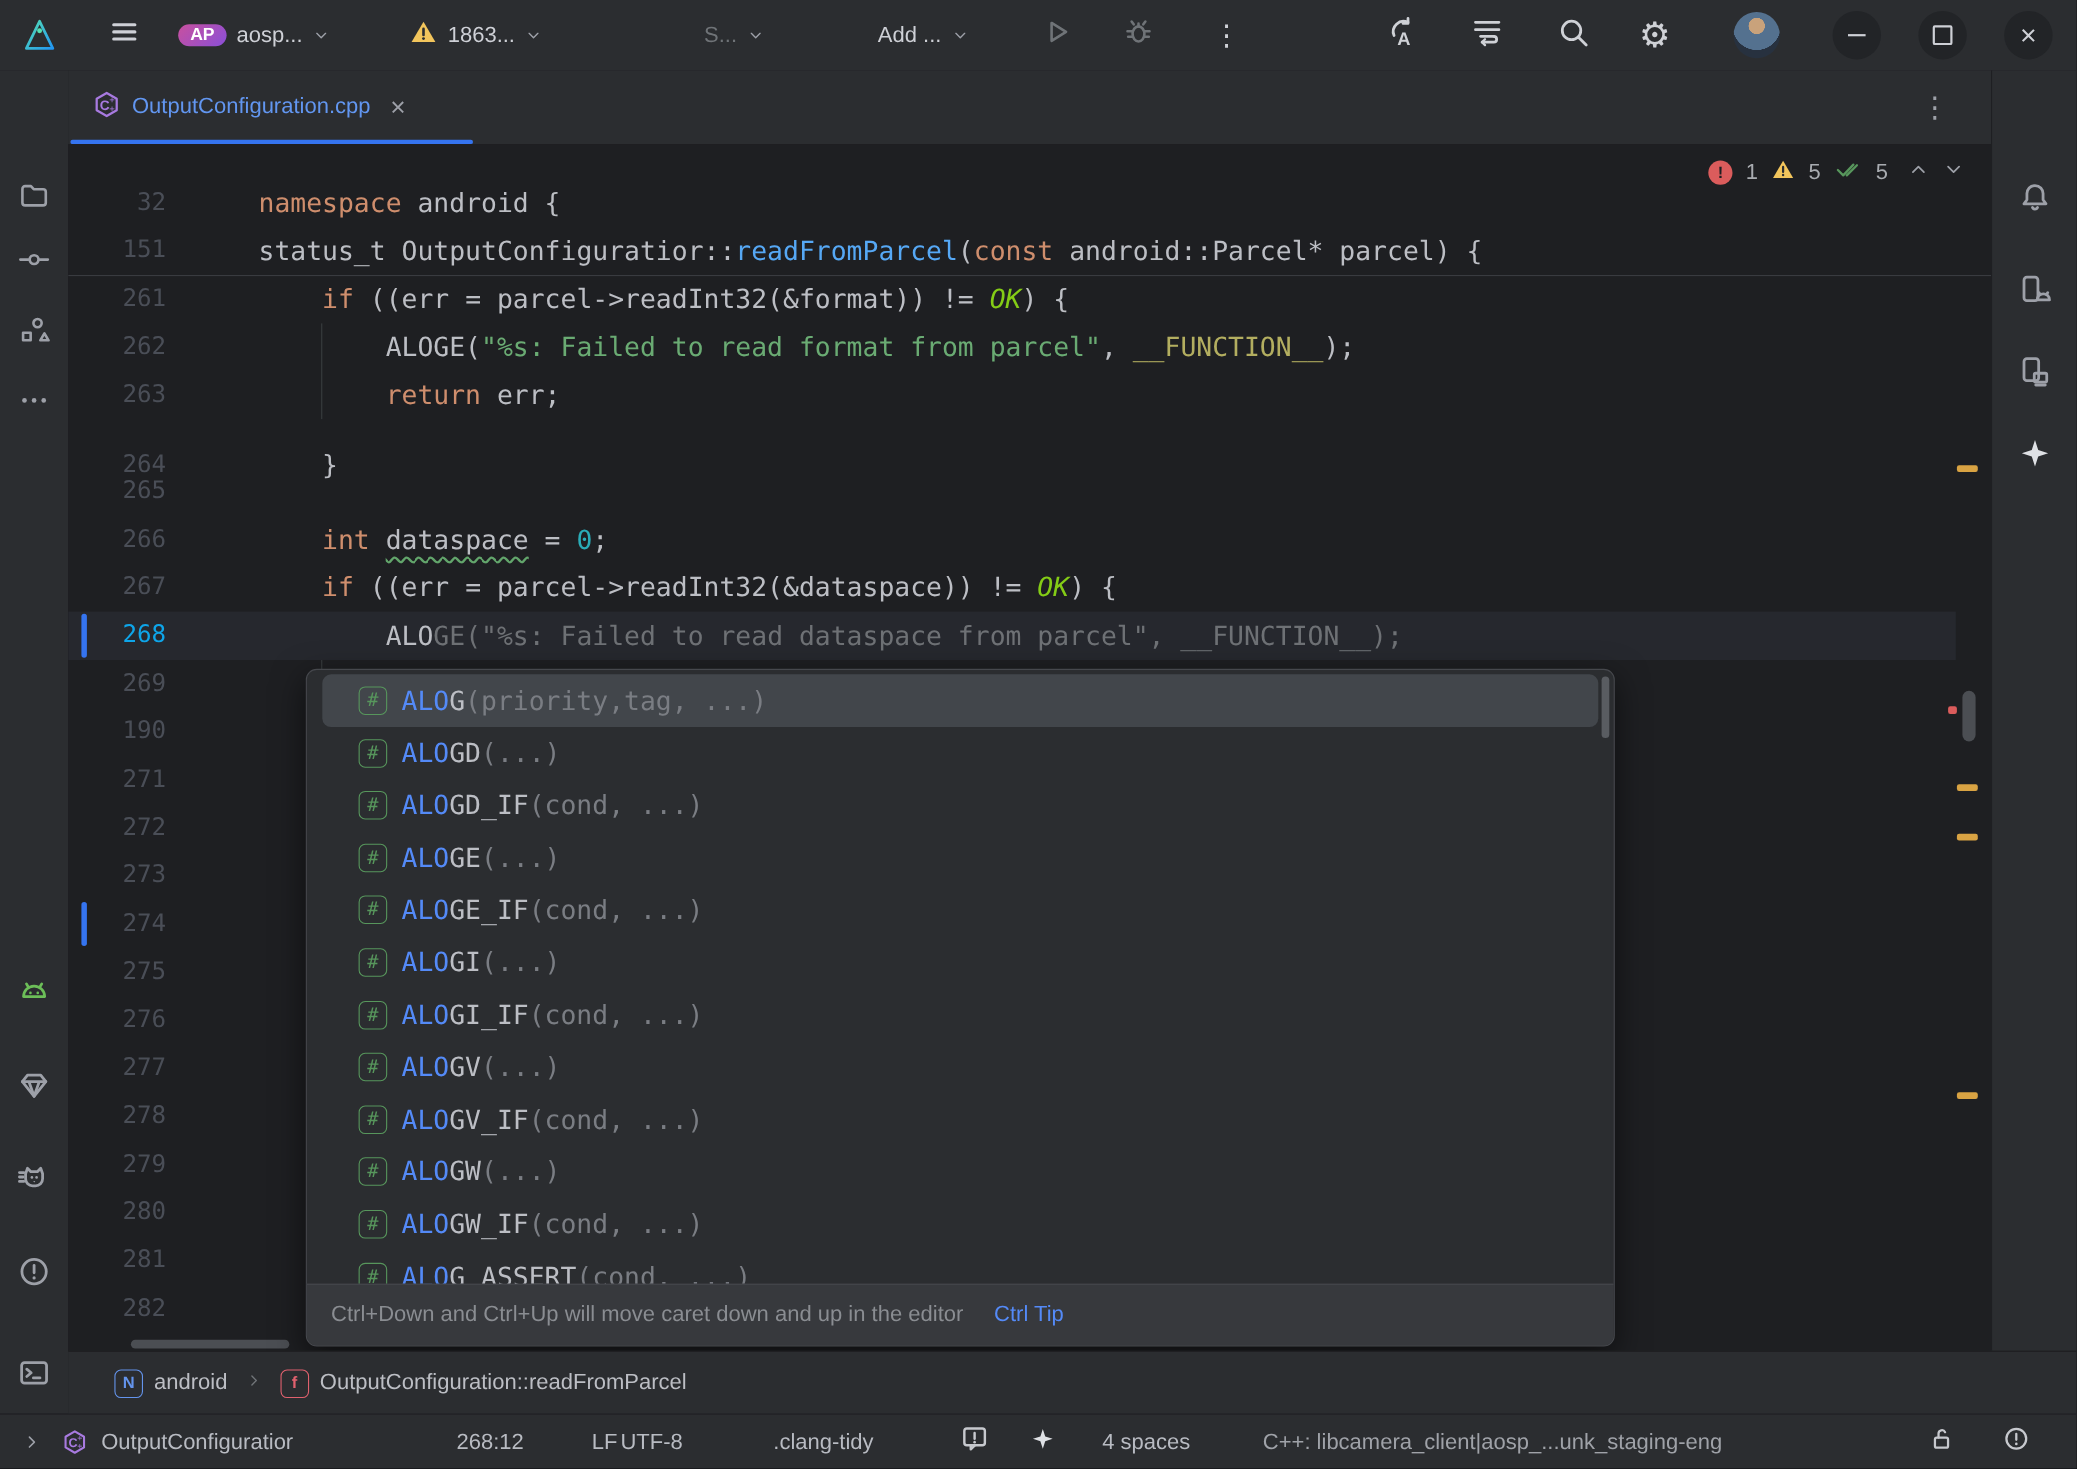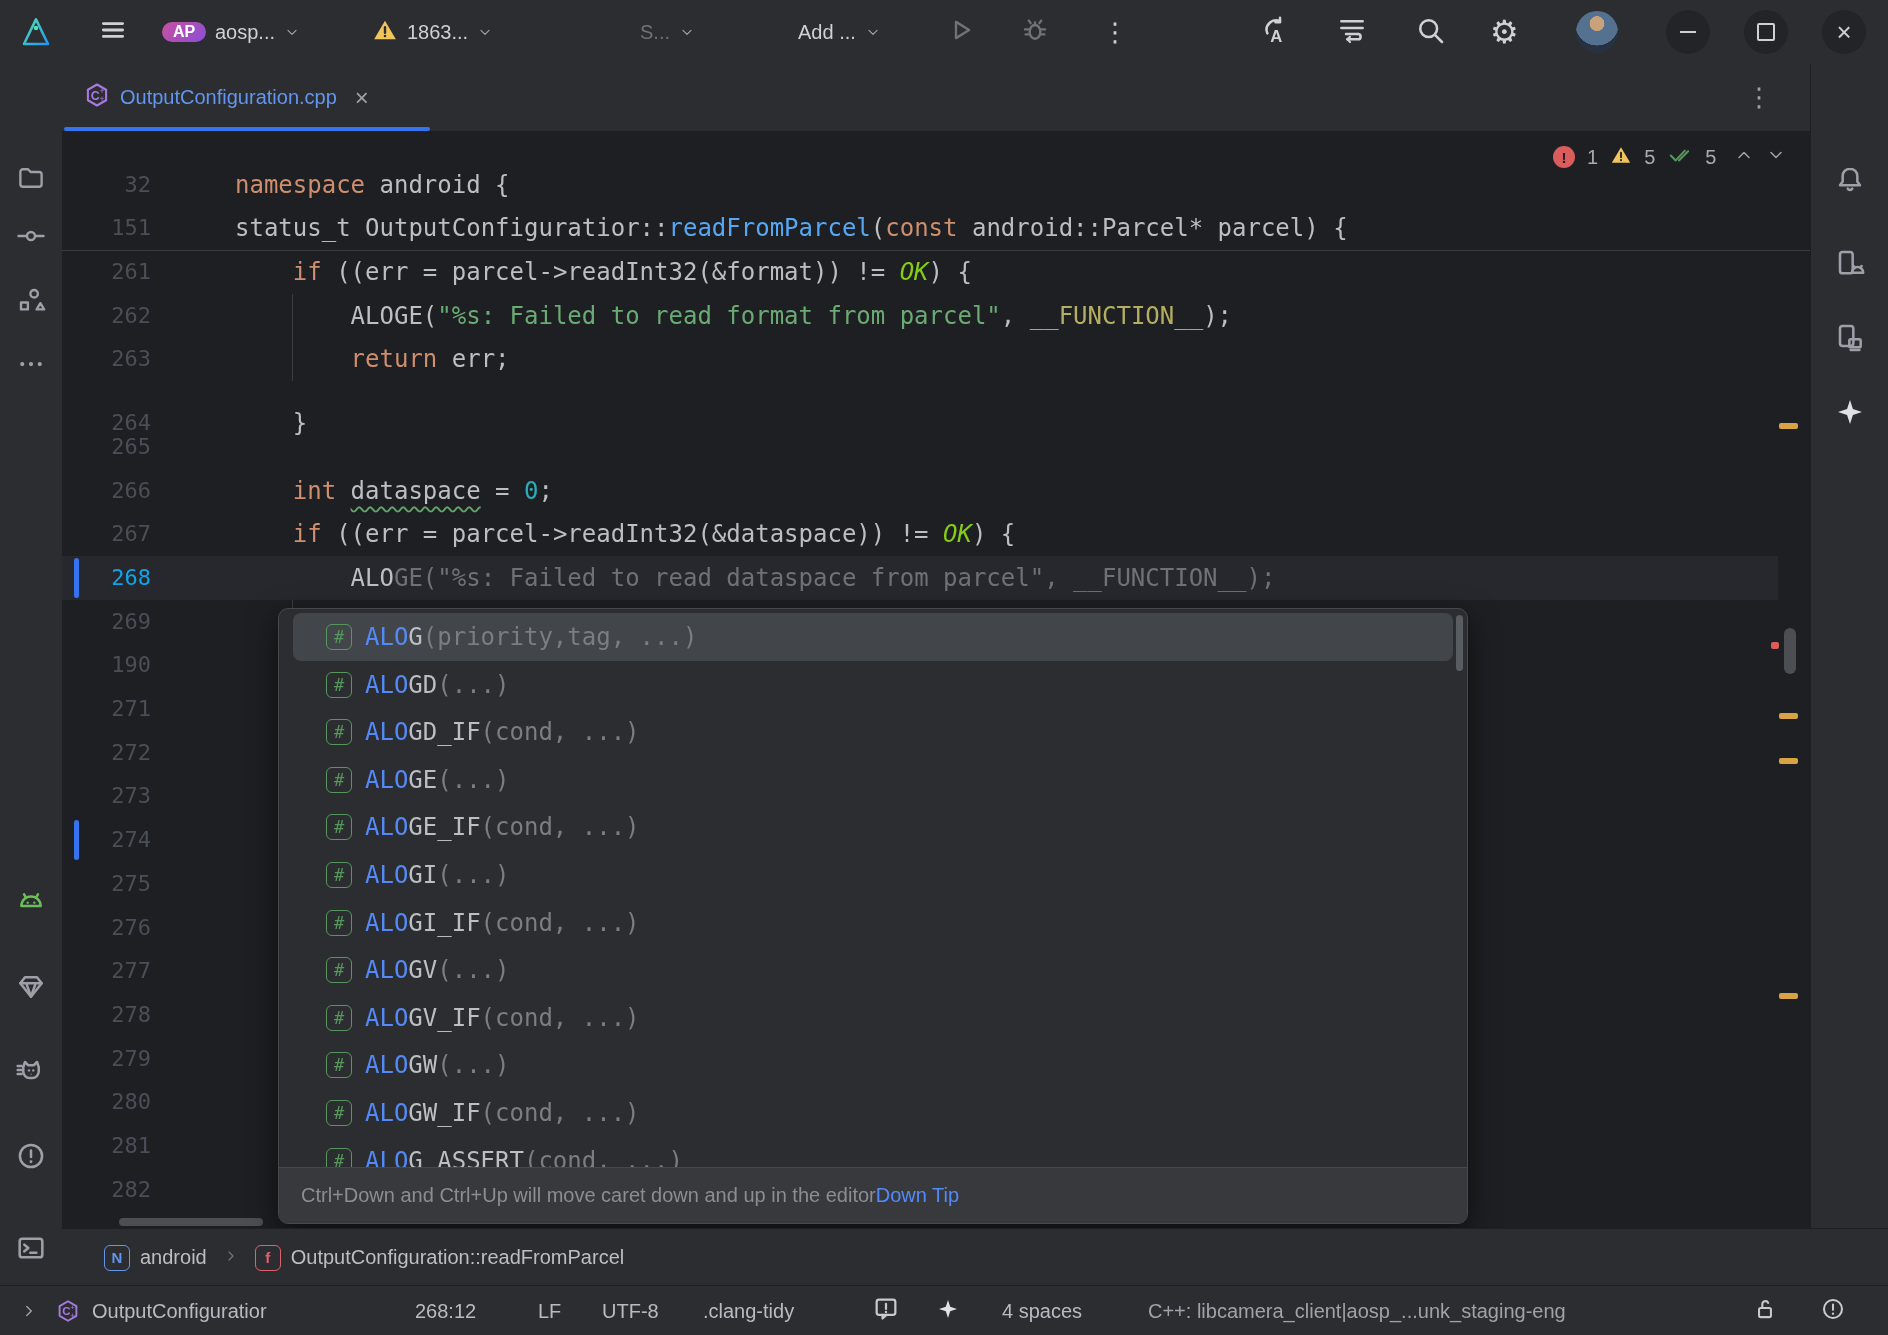--- a/index.html
+++ b/index.html
@@ -68,21 +68,21 @@
   .citem{position:absolute;left:14px;right:14px;height:48px;display:flex;align-items:center;
          padding-left:33px;border-radius:8px}
   .citem.sel{background:#42464b}
   .hashicon{width:26px;height:26px;box-sizing:border-box;border:1.5px solid #57965c;border-radius:6px;
             color:#57965c;display:flex;align-items:center;justify-content:center;
             font-family:"DejaVu Sans Mono",monospace;font-size:17px;margin-right:13px;flex:none}
   .ctext{font-family:"DejaVu Sans Mono",monospace;font-size:24px;white-space:pre}
   .cm{color:#548af7}.cr{color:#bcbec4}.cp{color:#7a7d83}
   .cscroll{position:absolute;right:4px;top:6px;width:7px;height:56px;background:#595c61;border-radius:4px}
   .chint{position:absolute;left:0;right:0;bottom:0;height:55px;background:#37393d;border-top:1px solid #46484c;
-         display:flex;align-items:center;padding-left:22px;gap:0;font-size:20px;color:#8a8d92}
+         display:flex;align-items:center;padding-left:22px;gap:28px;font-size:20px;color:#8a8d92}
   .chint a{color:#548af7;text-decoration:none}
 
   
   .breadcrumbs{position:absolute;left:62px;top:1228px;width:1826px;height:57px;background:#2b2d30;
                border-top:1px solid #1e1f22;display:flex;align-items:center;font-size:20px;color:#bcbec4}
   .bicon{width:26px;height:26px;box-sizing:border-box;border:1.5px solid;border-radius:6px;display:flex;
          align-items:center;justify-content:center;font-size:15px;font-weight:bold;flex:none}
   .bicon.ns{color:#6494ec}.bicon.fn{color:#e0616e}
 
   
@@ -507,21 +507,21 @@
           <span class="ctext"><span class="cm">ALO</span><span class="cr">GW_IF</span><span class="cp">(cond, ...)</span></span>
         </div>
         <div class="citem" style="top: 527.6px;">
           <span class="hashicon">#</span>
           <span class="ctext"><span class="cm">ALO</span><span class="cr">G_ASSERT</span><span class="cp">(cond, ...)</span></span>
         </div>
       </div>
     <div class="cscroll"></div>
     <div class="chint">
       <span>Ctrl+Down and Ctrl+Up will move caret down and up in the editor</span>
-      <a href="#">Down Tip</a>
+      <a href="#">Ctrl Tip</a>
     </div>
   </div>
 
   <footer class="breadcrumbs">
     <span style="margin-left:42px" class="bicon ns">N</span>
     <span style="margin-left:10px">android</span>
     <span style="margin-left:16px;color:#6f7377">
       <svg width="16" height="16" viewBox="0 0 24 24">
           <polyline points="9,6 15,12 9,18"></polyline>
         </svg></span>
@@ -539,21 +539,21 @@
       <svg width="24" height="24" viewBox="0 0 24 24">
         <path d="M12 2.3l8.4 4.85v9.7L12 21.7l-8.4-4.85v-9.7z"></path>
         <text x="6.2" y="16.2" font-size="11.5" font-weight="bold">C</text>
         <text x="14.2" y="11" font-size="8">+</text>
           <text x="14.2" y="18.6" font-size="8">+</text>
         </svg>
       </span>
     <span class="sb" style="left:92px">OutputConfiguratior</span>
     <span class="sb" style="left:415px">268:12</span>
     <span class="sb" style="left:538px">LF</span>
-    <span class="sb" style="left:602px">UTF-8</span>
+    <span class="sb" style="left:564px">UTF-8</span>
     <span class="sb" style="left:703px">.clang-tidy</span>
     <span class="sb" style="left:872px;color:#c7c9ce">
       <span><svg width="28" height="28" viewBox="0 0 24 24">
         <rect x="4" y="4" width="16" height="13" rx="2"></rect>
             <path d="M9 17v3.2L12.4 17"></path>
         <path d="M12 7.5v4.5"></path>
             <circle cx="12" cy="14.6" r="1" fill="currentColor" stroke="none"></circle>
           </svg></span>
       </span>
     <span class="sb" style="left:936px;color:#dfe1e5">

